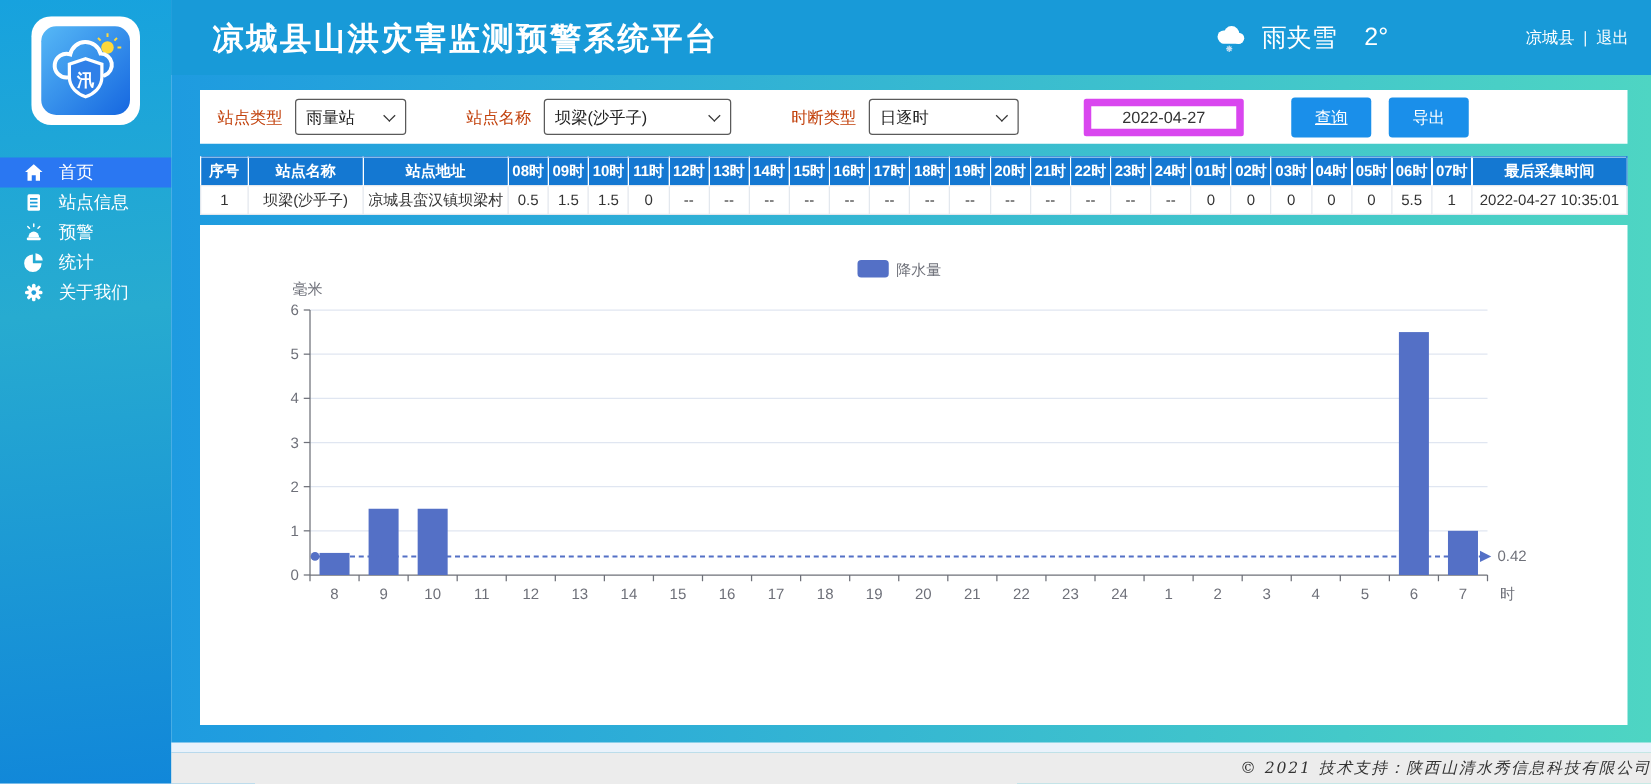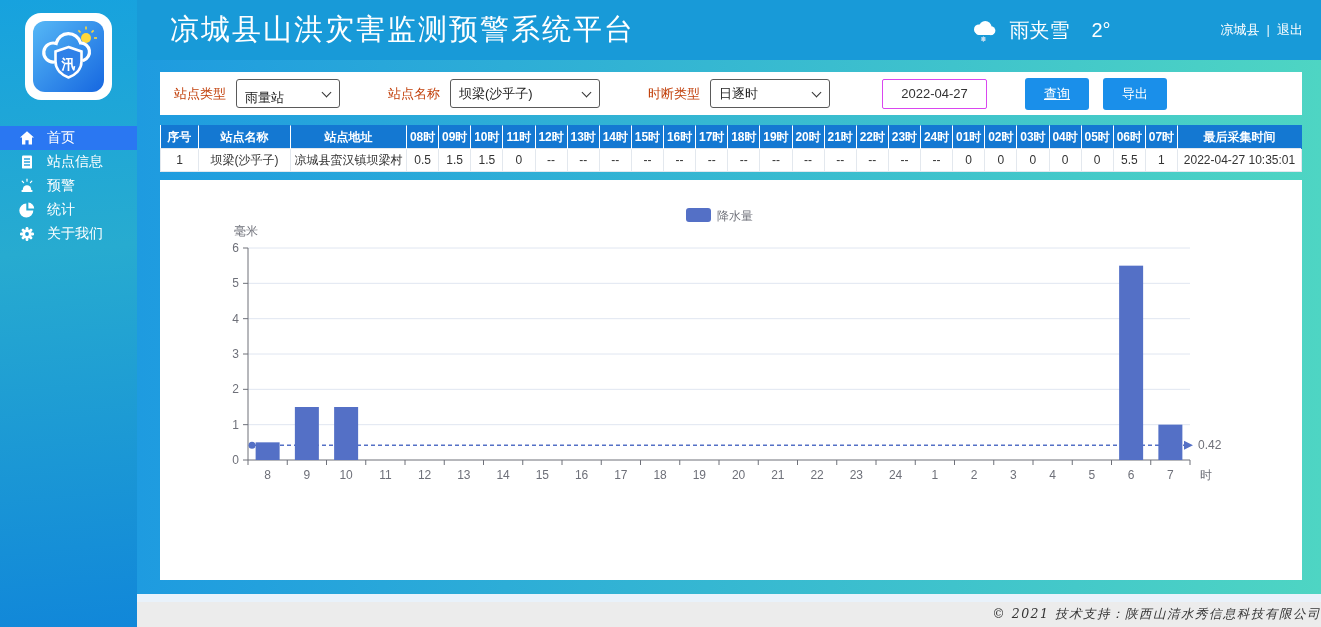--- a/index.html
+++ b/index.html
@@ -18,45 +18,45 @@
     color:#fff; font-size:14px; cursor:pointer; }
   .menu-item.active { background:#2a77f2; }
   .menu-item .mi { width:16px; height:16px; margin-right:12px; display:inline-flex; }
   .menu-item .mi svg { width:16px; height:16px; }
 
   
   .main { flex:1; display:flex; flex-direction:column;
     background:linear-gradient(to right,#1e9be0,#4ed5c3); }
 
   .topbar { height:60px; flex:0 0 60px; background:#189ad8; display:flex; align-items:center; }
-  .topbar h1 { color:#fff; font-size:29px; font-weight:normal; letter-spacing:2px; margin-left:33px; }
+  .topbar h1 { color:#fff; font-size:25px; font-weight:bold; letter-spacing:2px; margin-left:33px; }
   .top-spacer { flex:1; }
   .weather { display:flex; align-items:center; color:#fff; font-size:20px; margin-right:110px; }
   .weather .w-icon { margin-right:10px; display:inline-flex; }
   .weather .temp { margin-left:22px; }
   .userbox { color:#fff; font-size:13px; margin-right:18px; white-space:nowrap; }
   .userbox .sep { margin:0 7px; opacity:.9; }
   .userbox a { color:#fff; text-decoration:none; cursor:pointer; }
 
   .content { padding:12px 19px 0 23px; flex:1; display:flex; flex-direction:column; }
 
   
   .filter-panel { background:#fff; height:43px; flex:0 0 43px; margin-bottom:10px;
     display:flex; align-items:center; padding:0 14px; }
   .fgroup { display:flex; align-items:center; margin-right:48px; }
   .flabel { font-size:13px; color:#c2410c; margin-right:10px; }
   .fselect { position:relative; height:29px; border:1px solid #5a5a5a; border-radius:3px;
     display:flex; align-items:center; padding:0 22px 0 8px; font-size:13px; color:#222;
     background:#fff; cursor:pointer; }
-  .fgroup:nth-of-type(1) .fselect { width:104px;align-items:flex-end; }
+  .fgroup:nth-of-type(1) .fselect { width:89px; }
   .fgroup:nth-of-type(2) .fselect { width:150px; }
   .fgroup:nth-of-type(3) .fselect { width:120px; }
   .chev { position:absolute; right:9px; top:9px; width:7px; height:7px;
     border-right:1.6px solid #333; border-bottom:1.6px solid #333; transform:rotate(45deg); }
-  .fdate { width:105px; height:30px; border:1px solid #d946ef; border-radius:2px;
+  .fdate { width:128px; height:30px; border:6px solid #d946ef; border-radius:2px;
     display:flex; align-items:center; justify-content:center; font-size:13px; color:#333;
     margin-left:4px; cursor:text; }
   .btn { border:none; background:#1a8fea; color:#fff; font-size:13px; padding:7px 19px;
     border-radius:3px; cursor:pointer; margin-left:14px; font-family:inherit; }
   .btn.query { margin-left:38px;text-decoration:underline; }
 
   
   table { width:100%; border-collapse:collapse; table-layout:fixed; margin-bottom:8px;
     background:#fff; font-size:12px; }
   th { background:#1478d2; color:#fff; font-weight:bold; height:23px;

